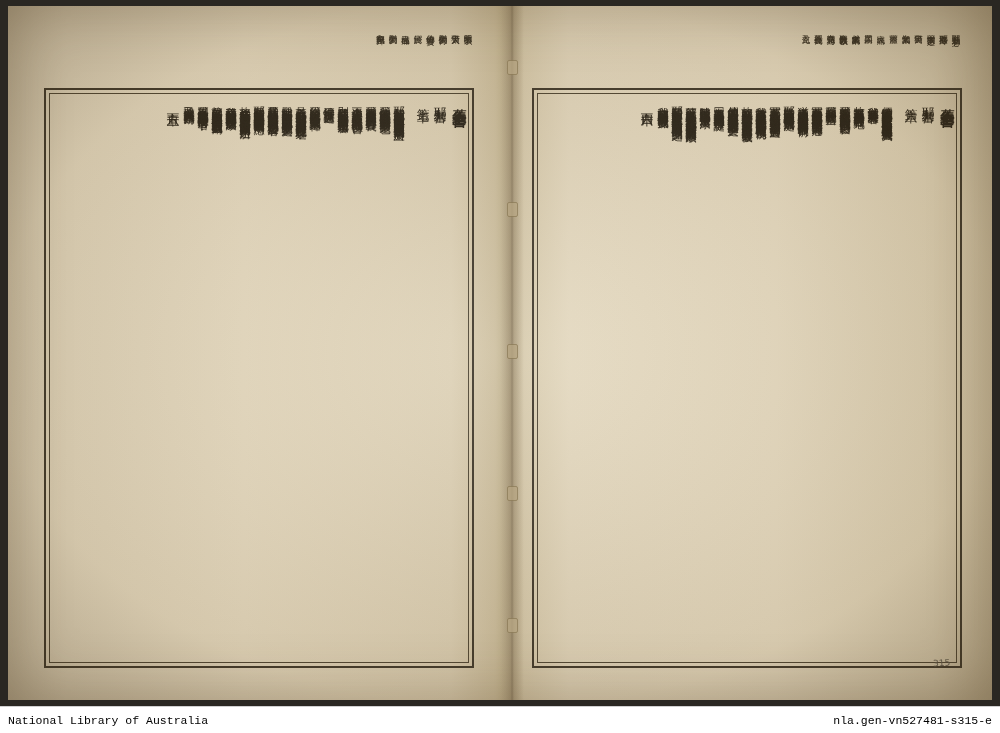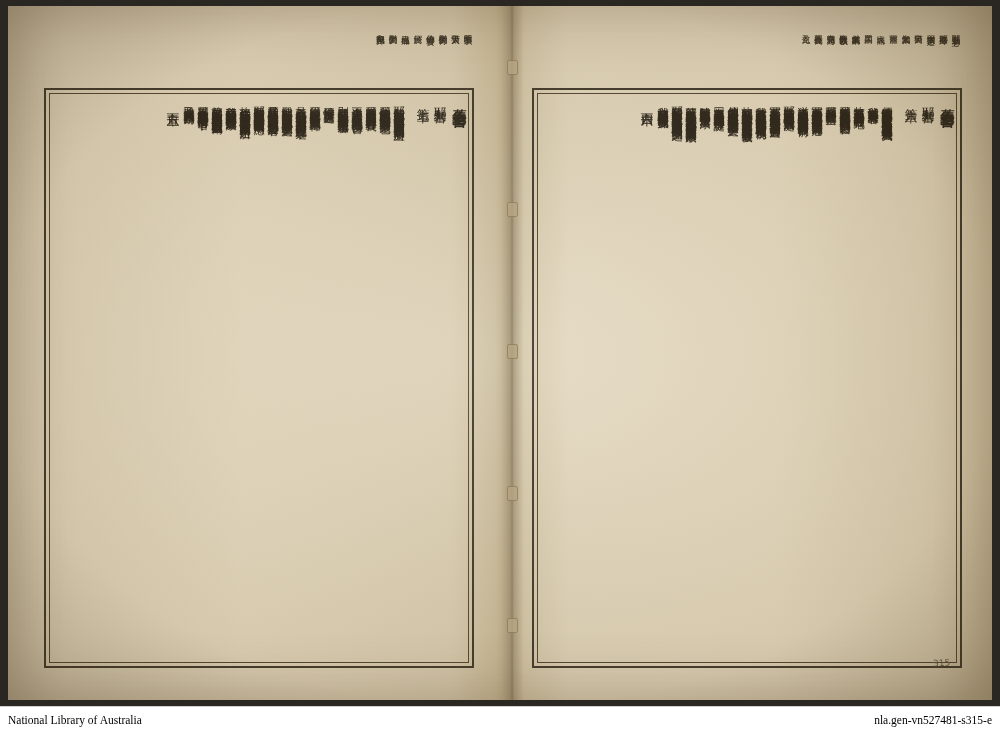--- a/index.html
+++ b/index.html
@@ -195,21 +195,21 @@
     left: 0; top: 706px;
     width: 1000px;
     height: 27px;
     background: #ffffff;
     border-top: 1px solid #d0d0d0;
     display: flex;
     align-items: center;
     justify-content: space-between;
     padding: 0 8px;
     box-sizing: border-box;
-    font-family: Liberation Serif, serif;
+    font-family: Liberation Mono, monospace;
     font-size: 11.5px;
     color: #000000;
   }
 </style>
 </head>
 <body>
 
 <div id="page">
 
   <div class="scan">

